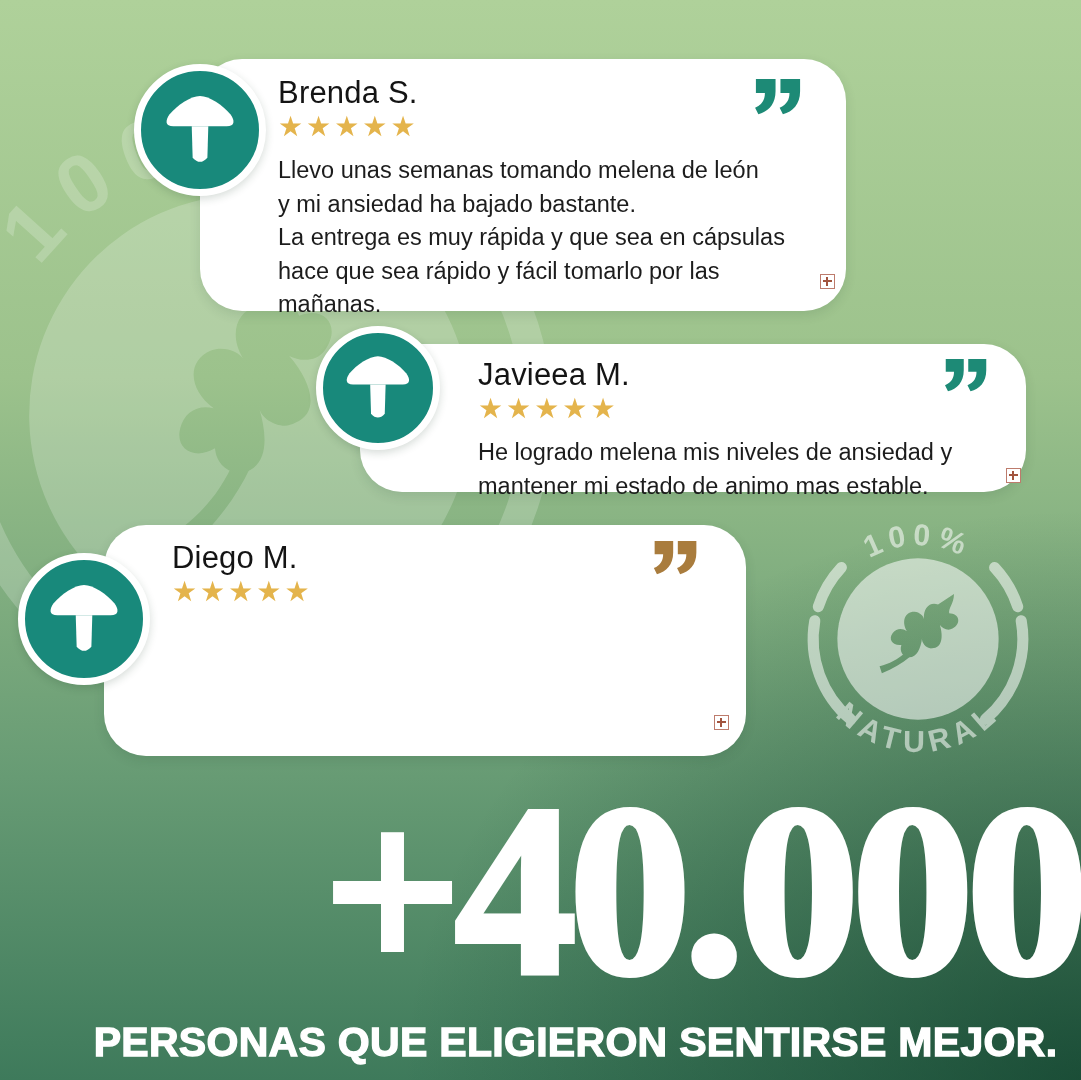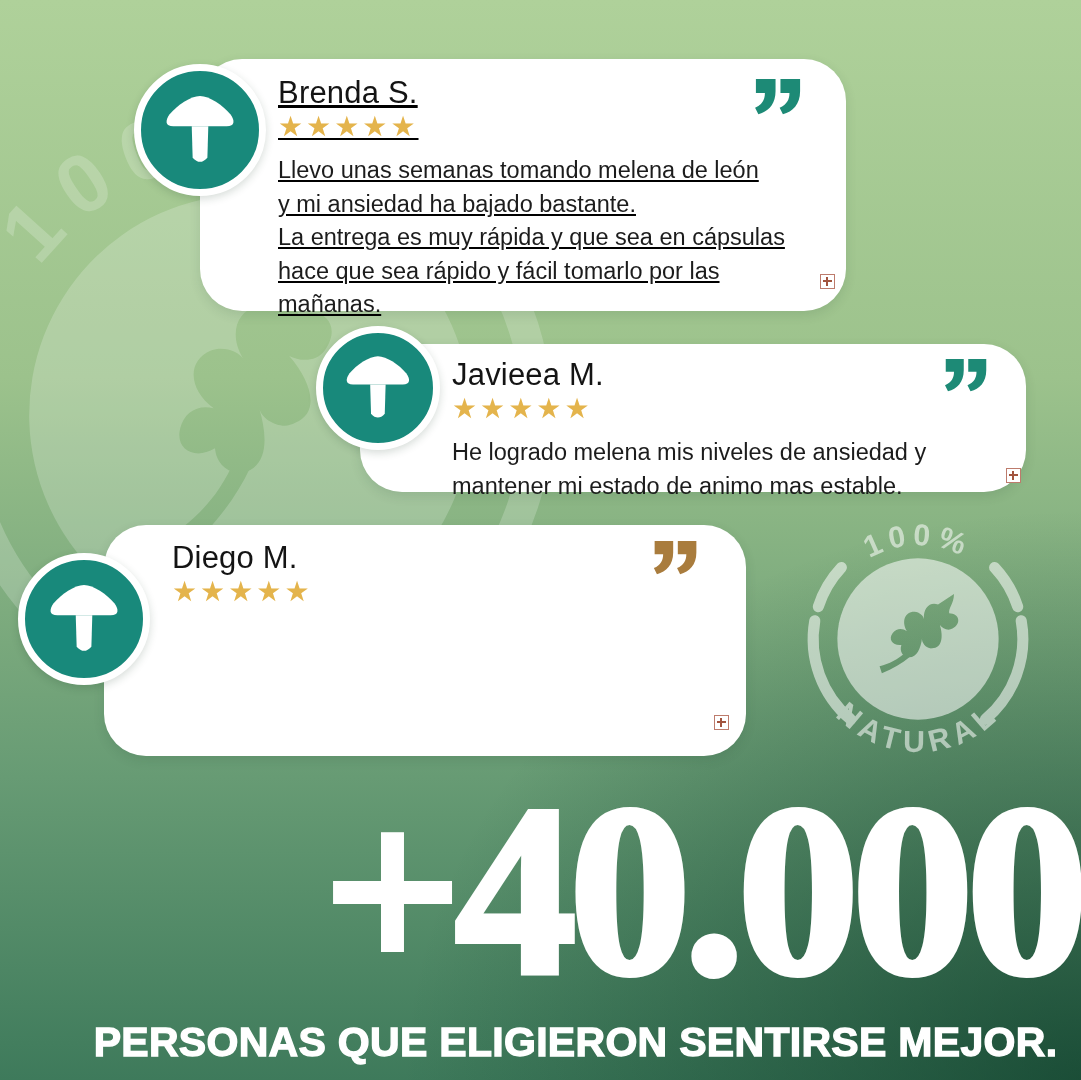--- a/index.html
+++ b/index.html
@@ -31,22 +31,22 @@
     background:#18897B; border:7px solid #ffffff;
     box-shadow:0 3px 8px rgba(25,60,40,0.18);
     display:flex; align-items:center; justify-content:center; z-index:3;
   }
   .avatar-1{left:134px; top:64px;  width:118px; height:118px;}
   .avatar-2{left:316px; top:326px; width:110px; height:110px;}
   .avatar-3{left:18px;  top:553px; width:118px; height:118px;}
   .avatar svg{width:78%; height:78%;}
 
   .card-content{position:absolute; top:0; bottom:0; right:30px;}
-  .card-1 .card-content{left:78px;  padding-top:15px;text-decoration:underline;}
-  .card-2 .card-content{left:92px; padding-top:12px;}
+  .card-1 .card-content{left:78px;  padding-top:15px;}
+  .card-2 .card-content{left:118px; padding-top:12px;}
   .card-3 .card-content{left:68px;  padding-top:14px;}
 
   .reviewer-name{font-size:31px; font-weight:400; color:#141414; line-height:37px; letter-spacing:0.2px;}
   .stars{font-family:"DejaVu Sans", sans-serif; color:#E4B44C; font-size:28px; line-height:30px; letter-spacing:3px; margin-top:1px;}
   .review-text{font-size:23.5px; line-height:33.5px; color:#1c1c1c; white-space:pre-line; margin-top:12px;}
 
   .quote{position:absolute; color:#1D8A76;}
   .quote svg{display:block; width:48px; height:36px; fill:currentColor;}
   .card-1 .quote{right:44px; top:20px;}
   .card-2 .quote{right:38px; top:15px;}

